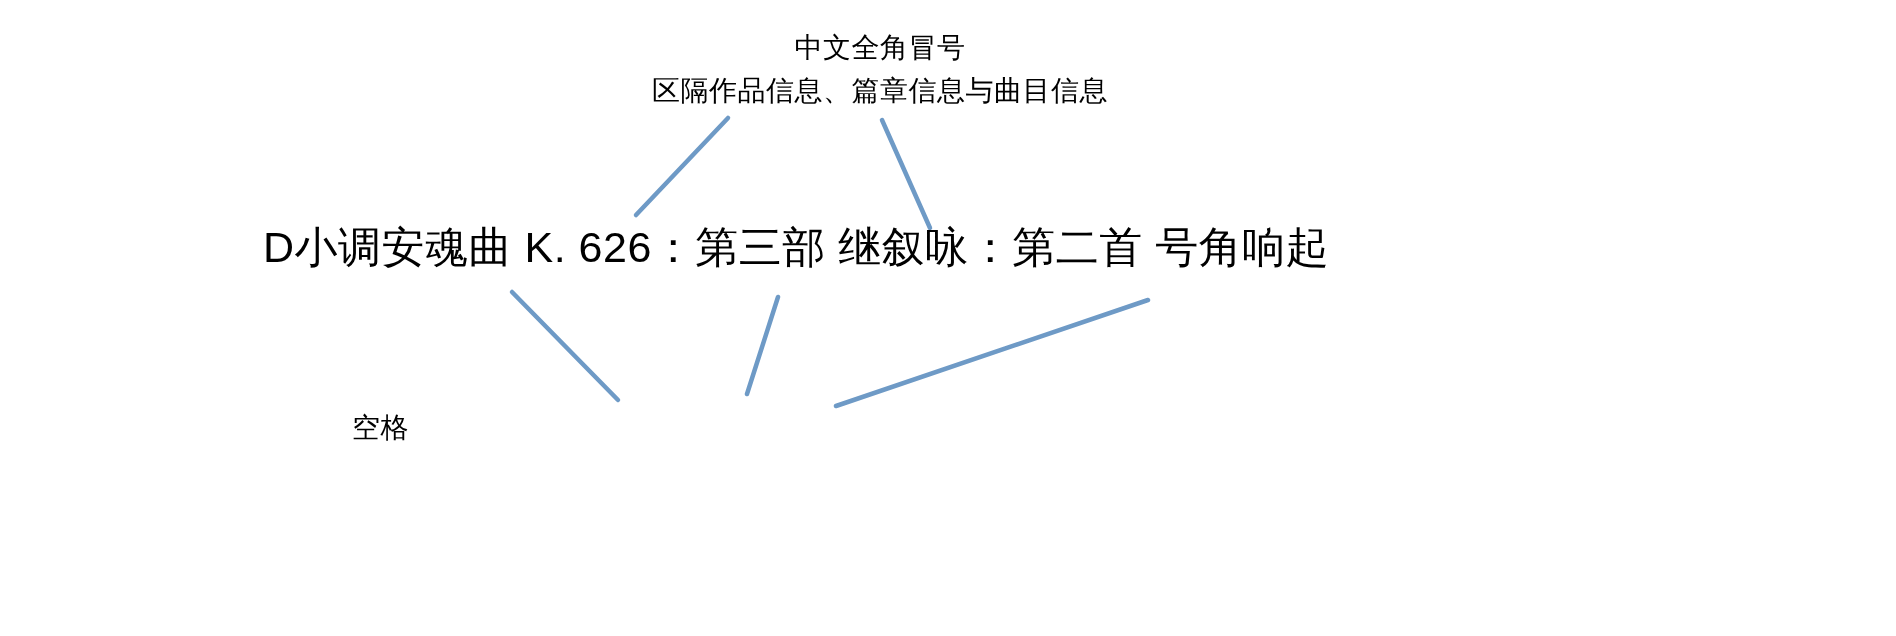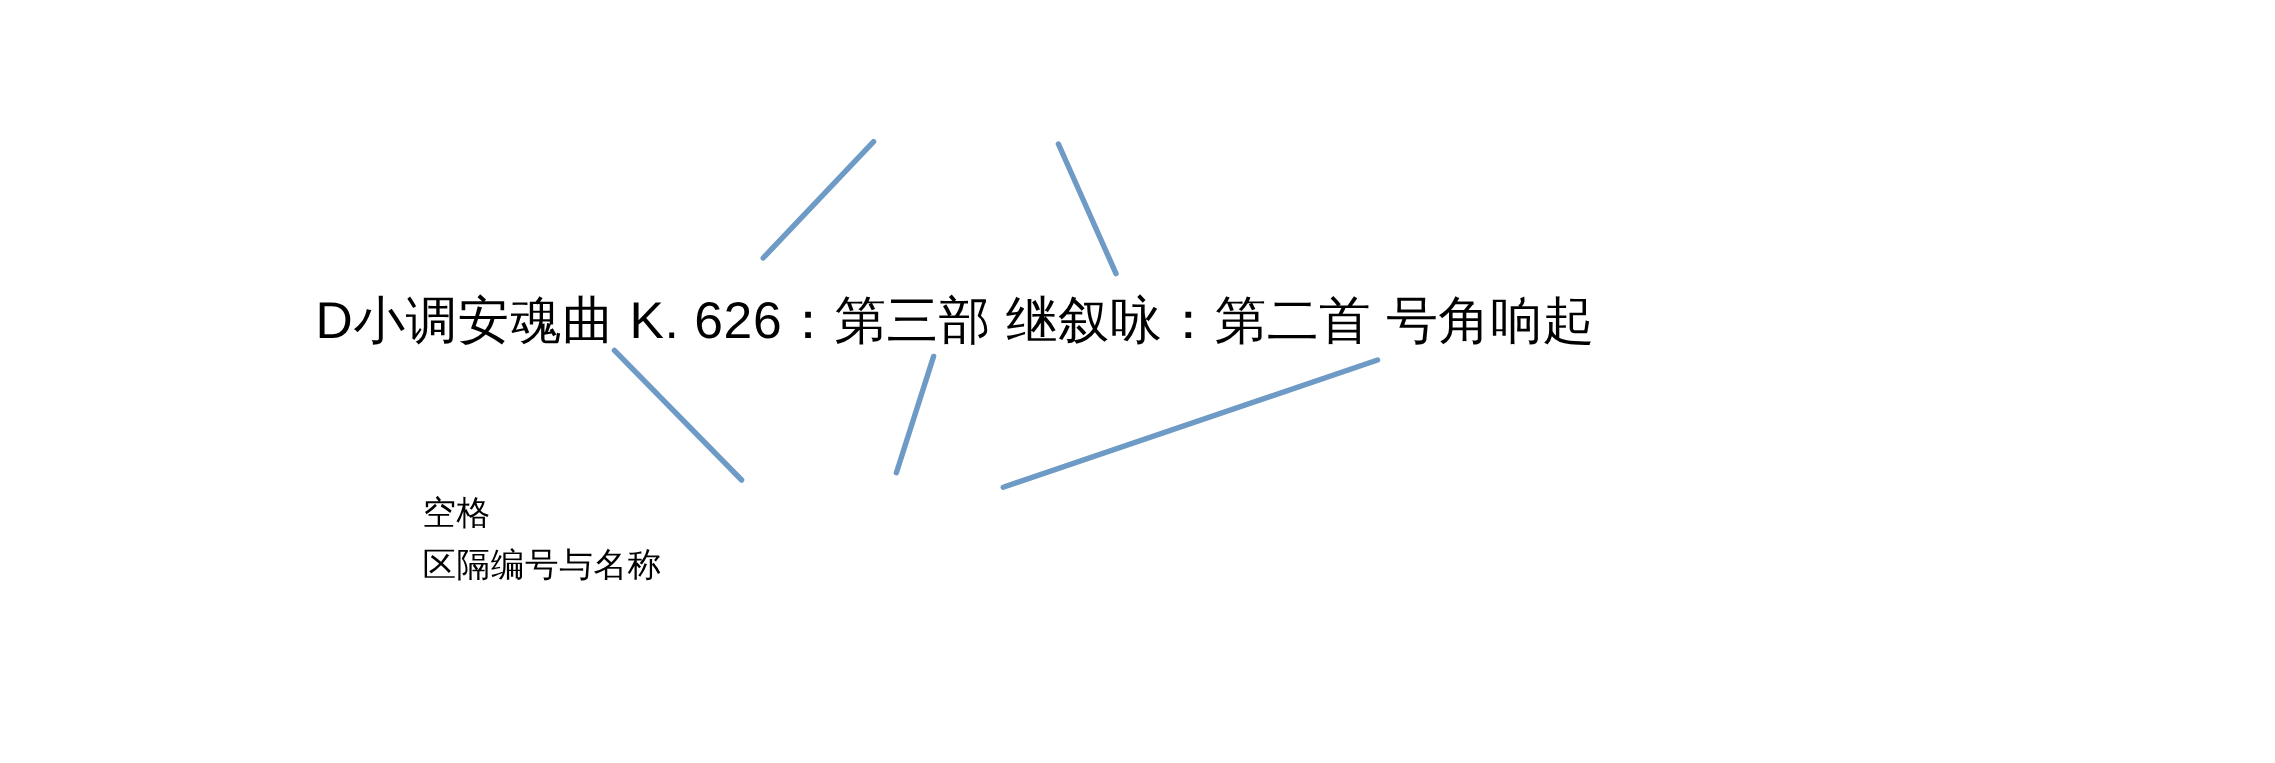--- a/index.html
+++ b/index.html
@@ -35,21 +35,21 @@
     width: 1000px;
     text-align: center;
     font-size: 28px;
     line-height: 43px;
     font-weight: 500;
     letter-spacing: 0.5px;
   }
   .main-title {
     position: absolute;
     left: 263px;
-    top: 243px;
+    top: 222px;
     font-size: 43px;
     line-height: 50px;
     font-weight: 500;
     white-space: nowrap;
     letter-spacing: 0.5px;
     text-align: center;
   }
   .bottom-note {
     position: absolute;
     left: 352px;
@@ -68,21 +68,24 @@
 <div class="stage">
 
   <svg class="connectors" width="1896" height="636" viewBox="0 0 1896 636" aria-hidden="true">
     <line x1="728" y1="118" x2="636" y2="215" stroke="#6e9ac6"></line>
     <line x1="882" y1="120" x2="930" y2="228" stroke="#6e9ac6"></line>
     <line x1="512" y1="292" x2="618" y2="400" stroke="#6e9ac6"></line>
     <line x1="778" y1="297" x2="747" y2="394" stroke="#6e9ac6"></line>
     <line x1="1148" y1="300" x2="836" y2="406" stroke="#6e9ac6"></line>
   </svg>
 
+  <div class="top-note">
+    <div>中文全角冒号</div>
+    <div>区隔作品信息、篇章信息与曲目信息</div>
+  </div>
 
   <div class="main-title">D小调安魂曲 K. 626：第三部 继叙咏：第二首 号角响起</div>
 
   <div class="bottom-note">
     <div>空格</div>
-    <div>区隔编号与名称</div>
   </div>
 
 </div>
 
 </body></html>

